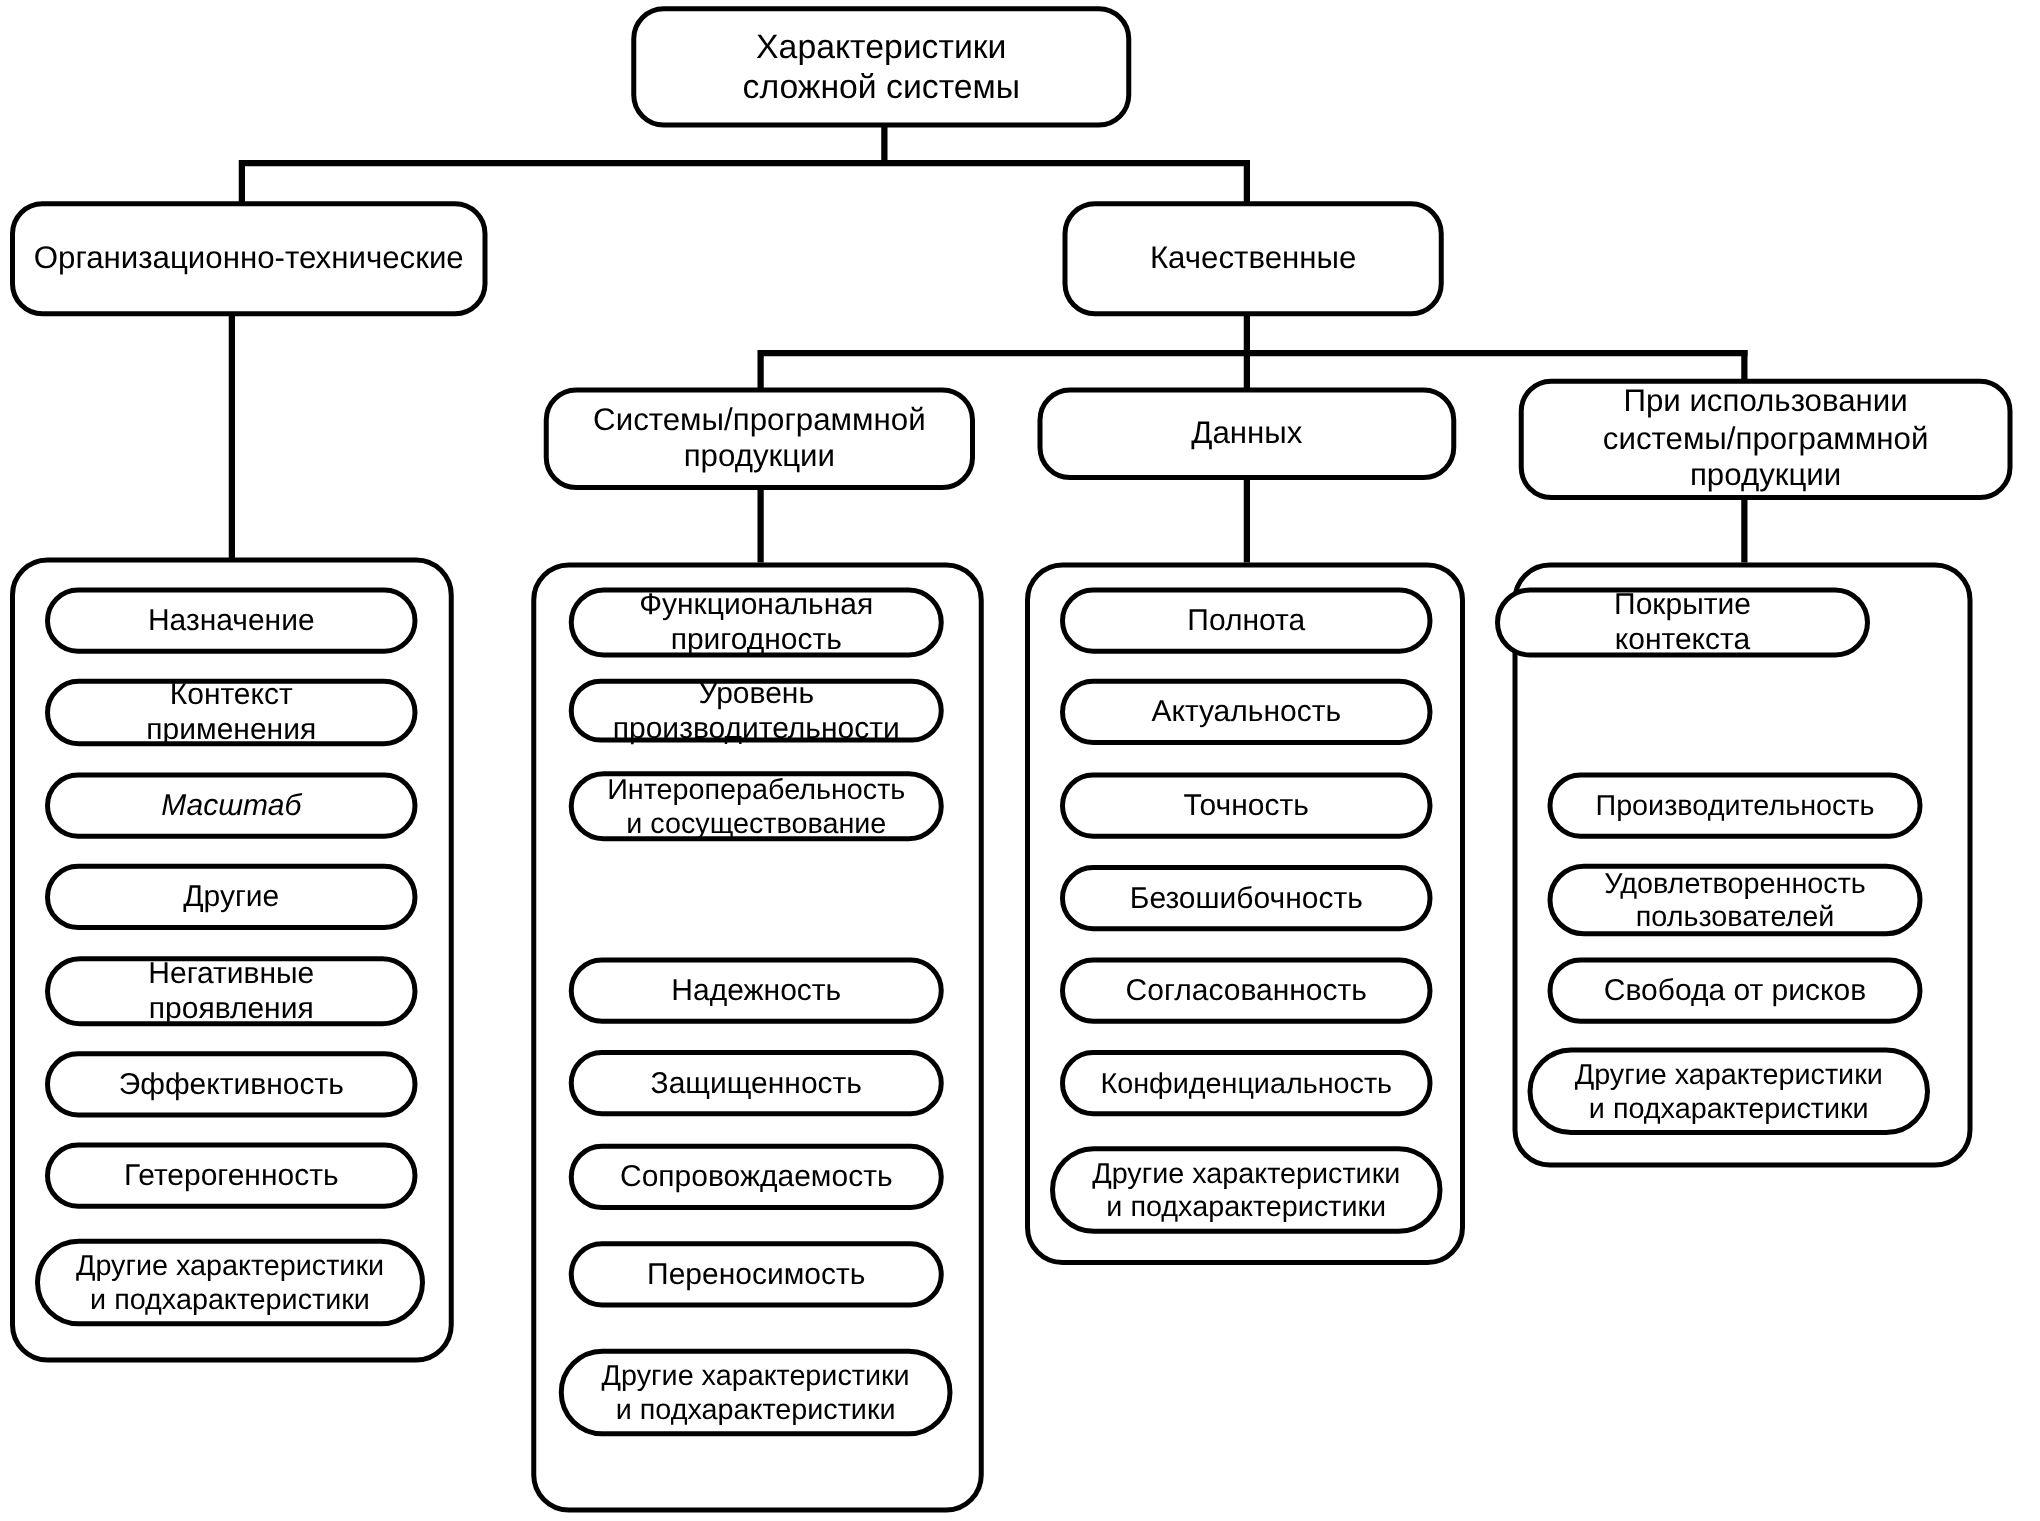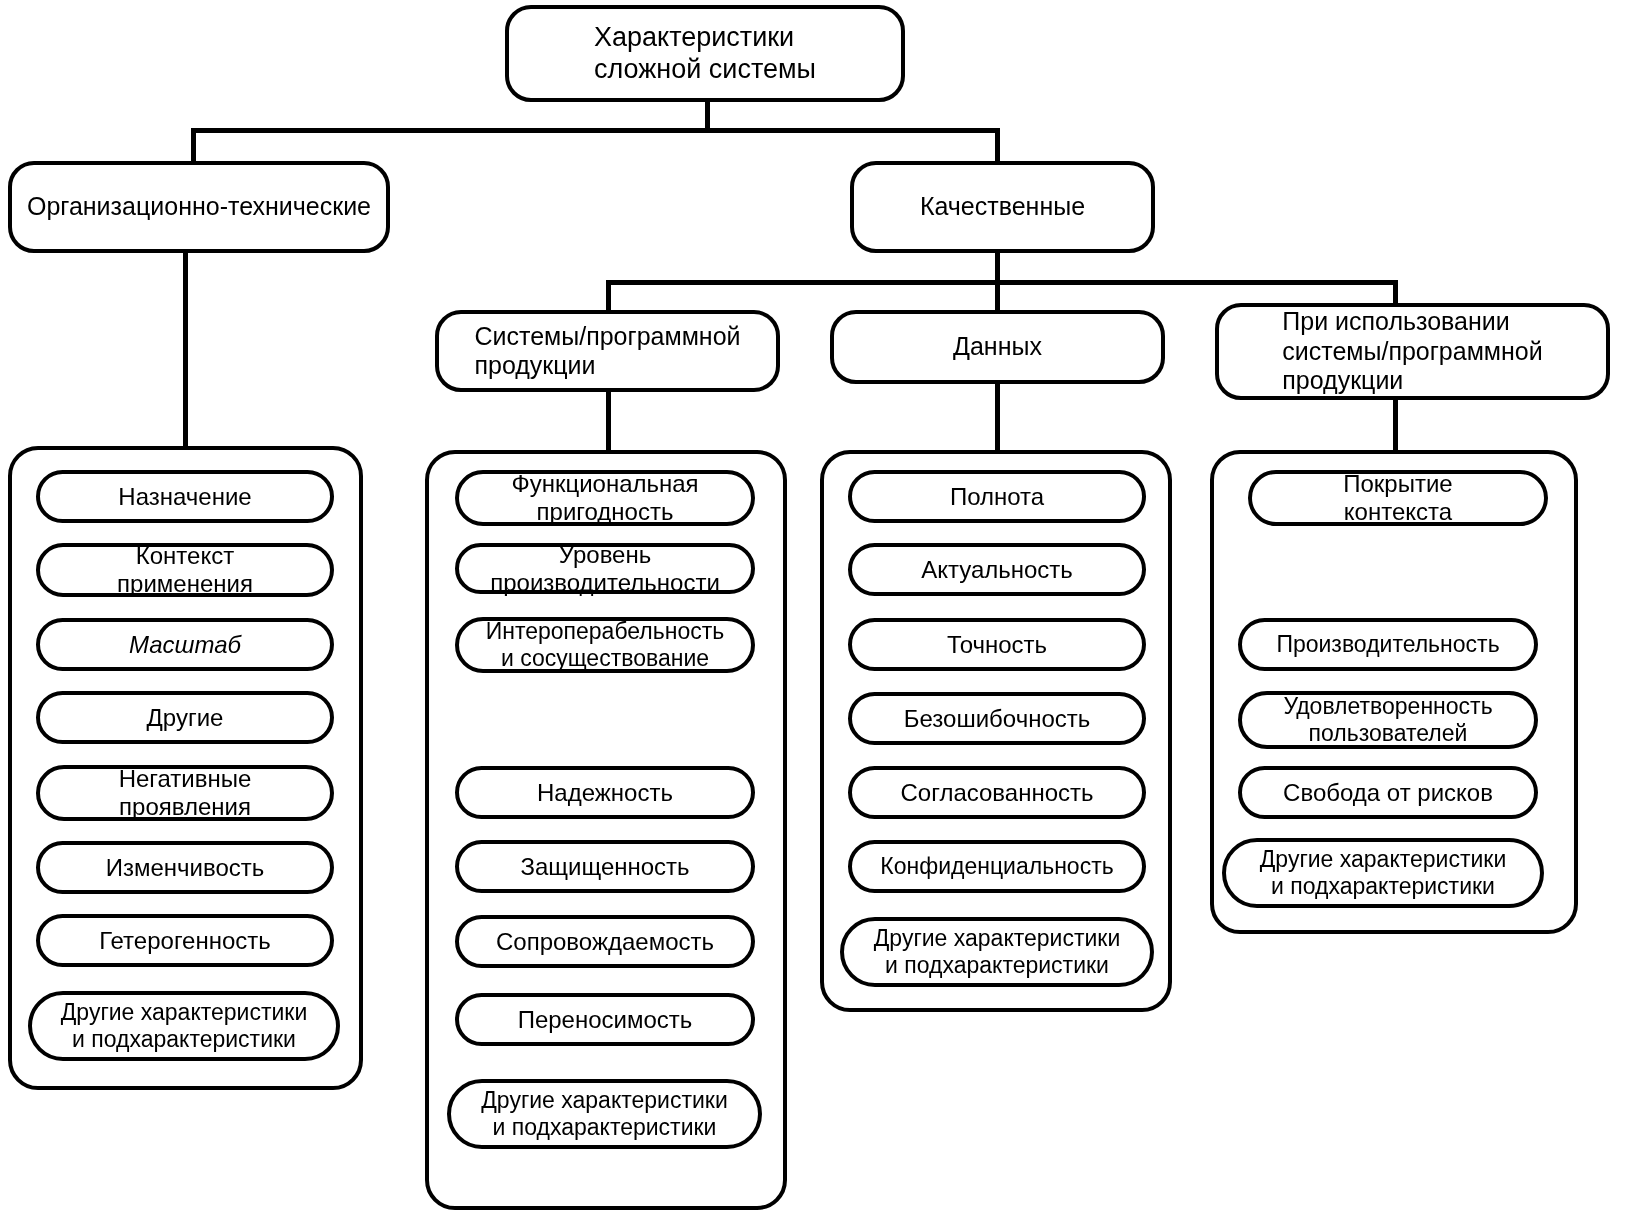--- a/index.html
+++ b/index.html
@@ -21,20 +21,21 @@
 
   
   .node {
     position: absolute;
     box-sizing: border-box;
     border: 4px solid #000000;
     background: #ffffff;
     display: flex;
     align-items: center;
     justify-content: center;
+    text-align: center;
     line-height: 1.18;
     z-index: 3;
   }
   .node-label {
     display: block;
     padding: 0 10px;
     white-space: pre-line;
   }
 
   
@@ -160,21 +161,21 @@
     <span class="leaf-label">Масштаб</span>
   </div>
   <div class="leaf" style="left:36px; top:691px; width:298px; height:53px;">
     <span class="leaf-label">Другие</span>
   </div>
   <div class="leaf" style="left:36px; top:765px; width:298px; height:56px;">
     <span class="leaf-label">Негативные
 проявления</span>
   </div>
   <div class="leaf" style="left:36px; top:841px; width:298px; height:53px;">
-    <span class="leaf-label">Изменчивость</span>
+    <span class="leaf-label">Эффективность</span>
   </div>
   <div class="leaf" style="left:36px; top:914px; width:298px; height:53px;">
     <span class="leaf-label">Гетерогенность</span>
   </div>
   <div class="leaf wide-text" style="left:28px; top:991px; width:312px; height:70px;">
     <span class="leaf-label">Другие характеристики
 и подхарактеристики</span>
   </div>
 
   <div class="group-box" style="left:425px; top:450px; width:362px; height:760px;"></div>
@@ -228,21 +229,21 @@
   <div class="leaf wide-text" style="left:848px; top:840px; width:298px; height:53px;">
     <span class="leaf-label">Конфиденциальность</span>
   </div>
   <div class="leaf wide-text" style="left:840px; top:917px; width:314px; height:70px;">
     <span class="leaf-label">Другие характеристики
 и подхарактеристики</span>
   </div>
 
   <div class="group-box" style="left:1210px; top:450px; width:368px; height:484px;"></div>
 
-  <div class="leaf" style="left:1248px; top:470px; width:300px; height:56px;">
+  <div class="leaf" style="left:1196px; top:470px; width:300px; height:56px;">
     <span class="leaf-label">Покрытие
 контекста</span>
   </div>
   <div class="leaf wide-text" style="left:1238px; top:618px; width:300px; height:53px;">
     <span class="leaf-label">Производительность</span>
   </div>
   <div class="leaf wide-text" style="left:1238px; top:691px; width:300px; height:58px;">
     <span class="leaf-label">Удовлетворенность
 пользователей</span>
   </div>

